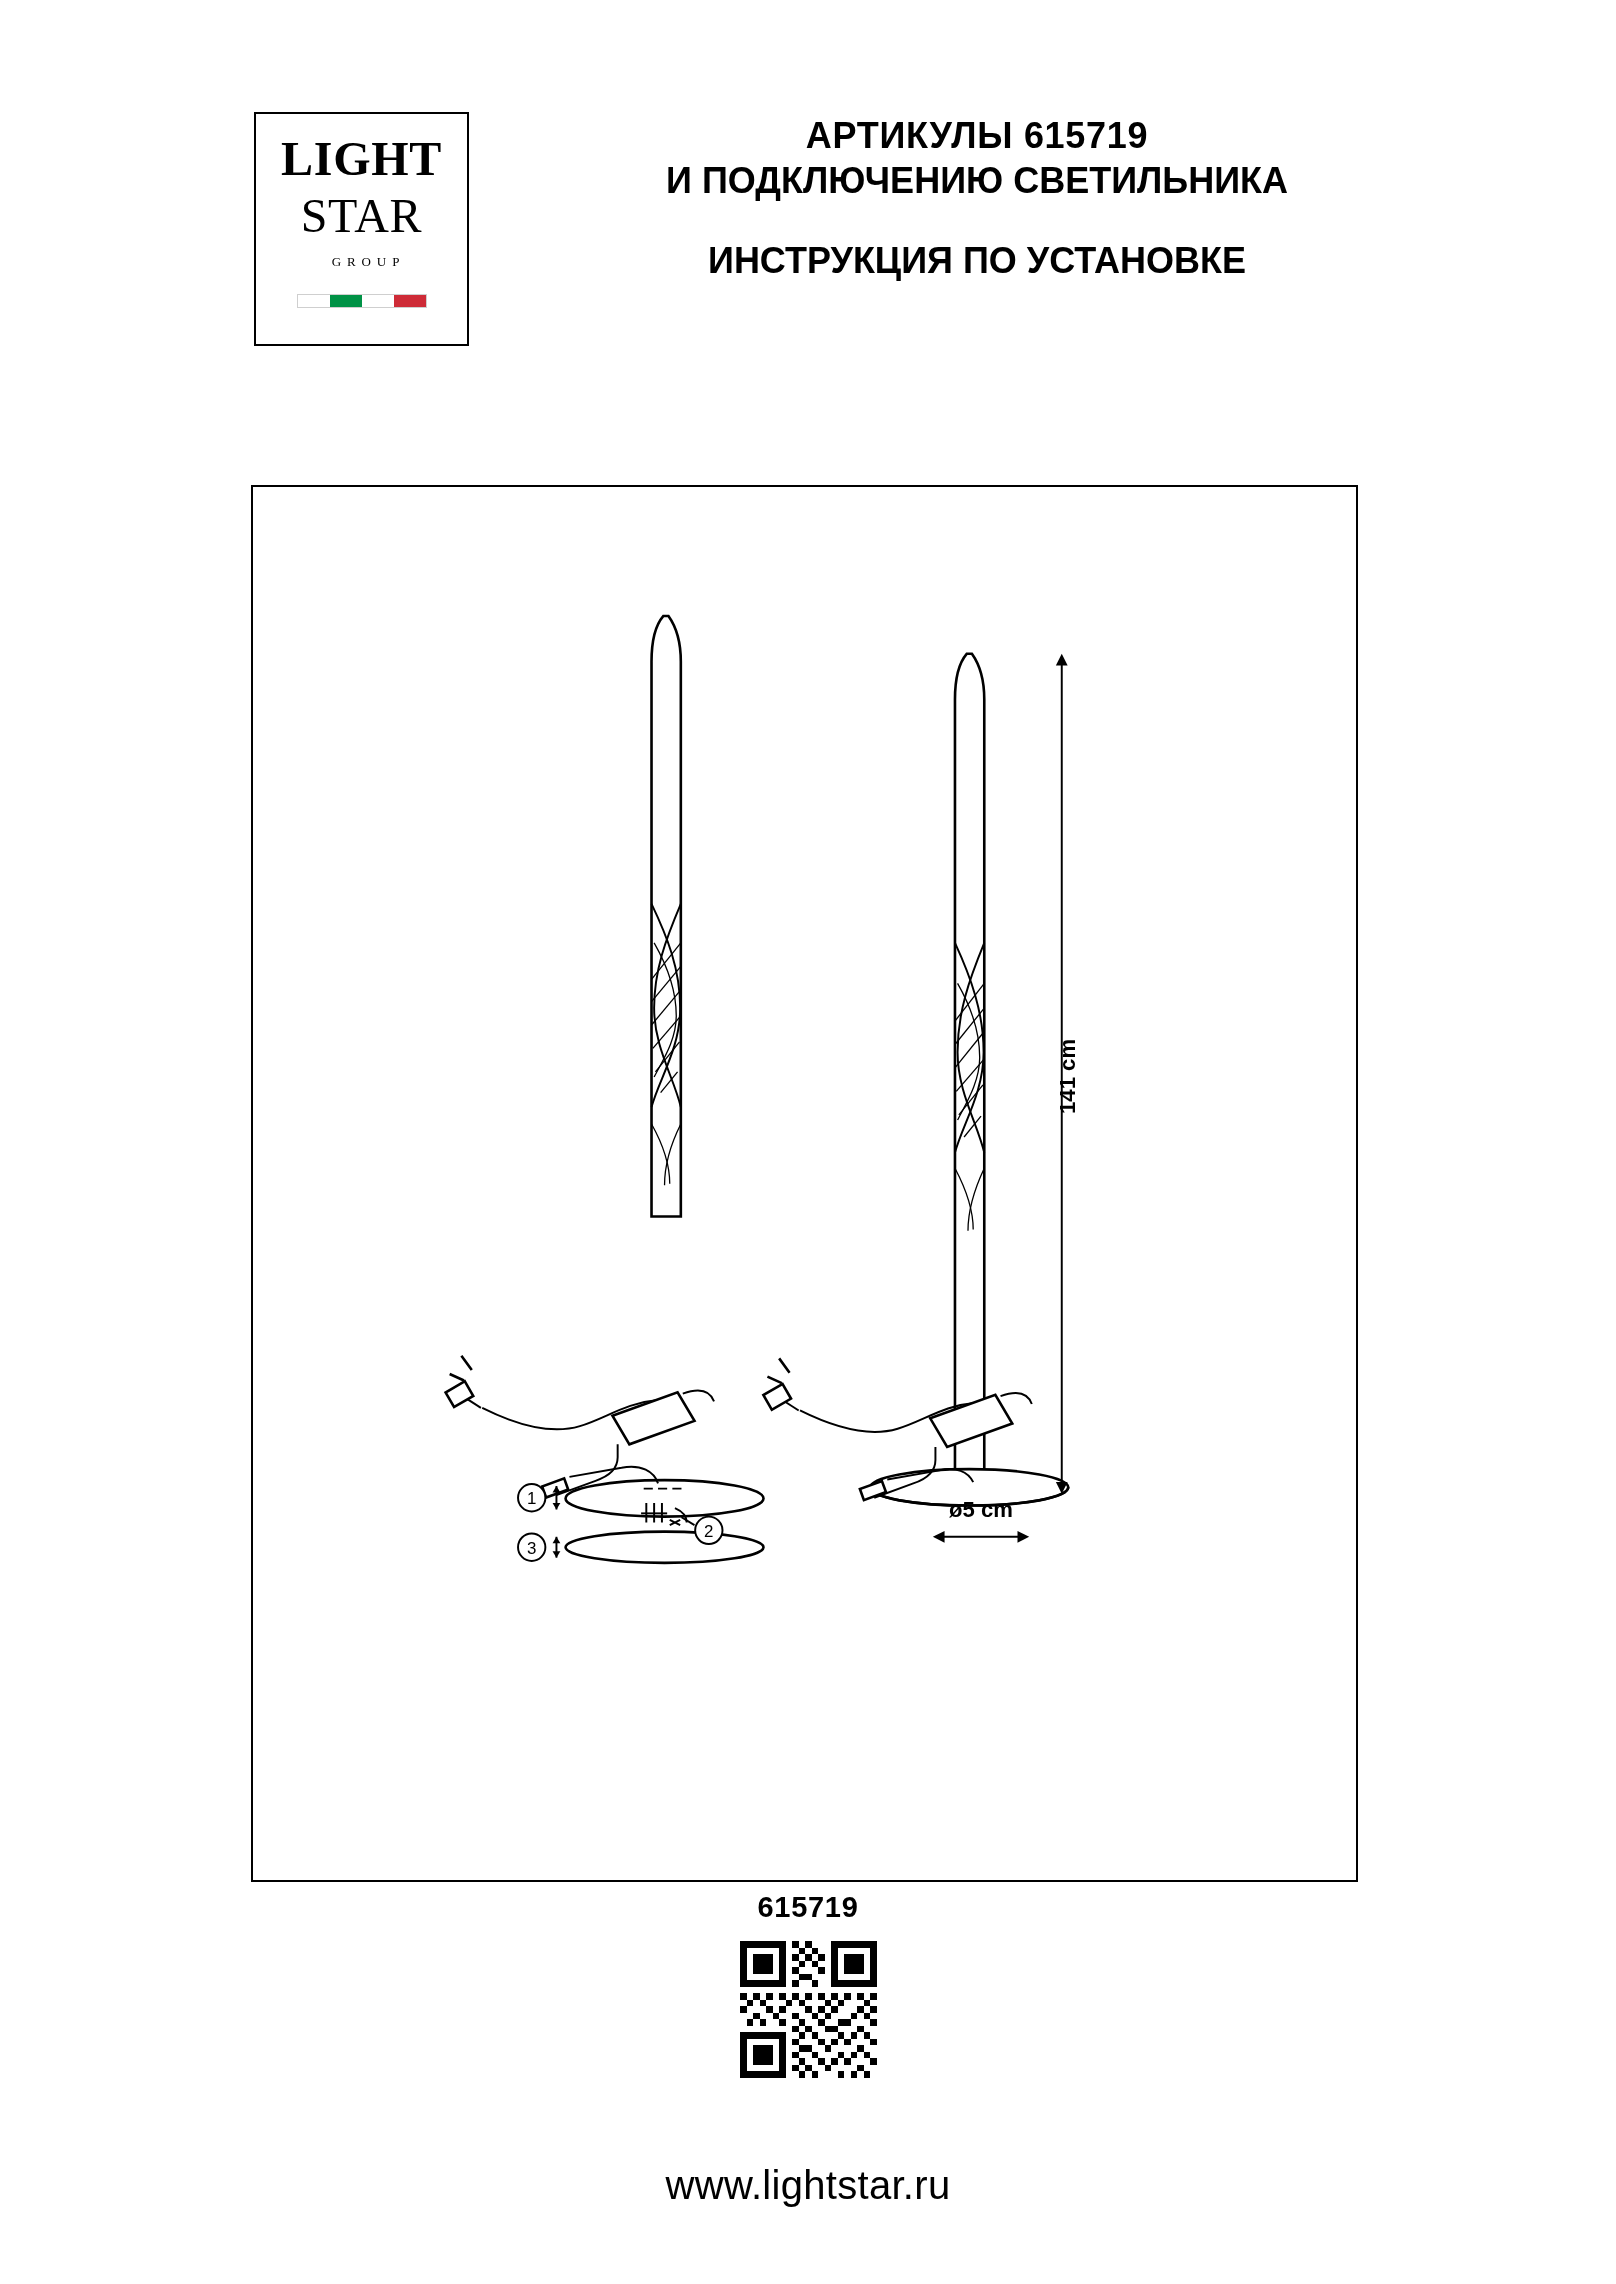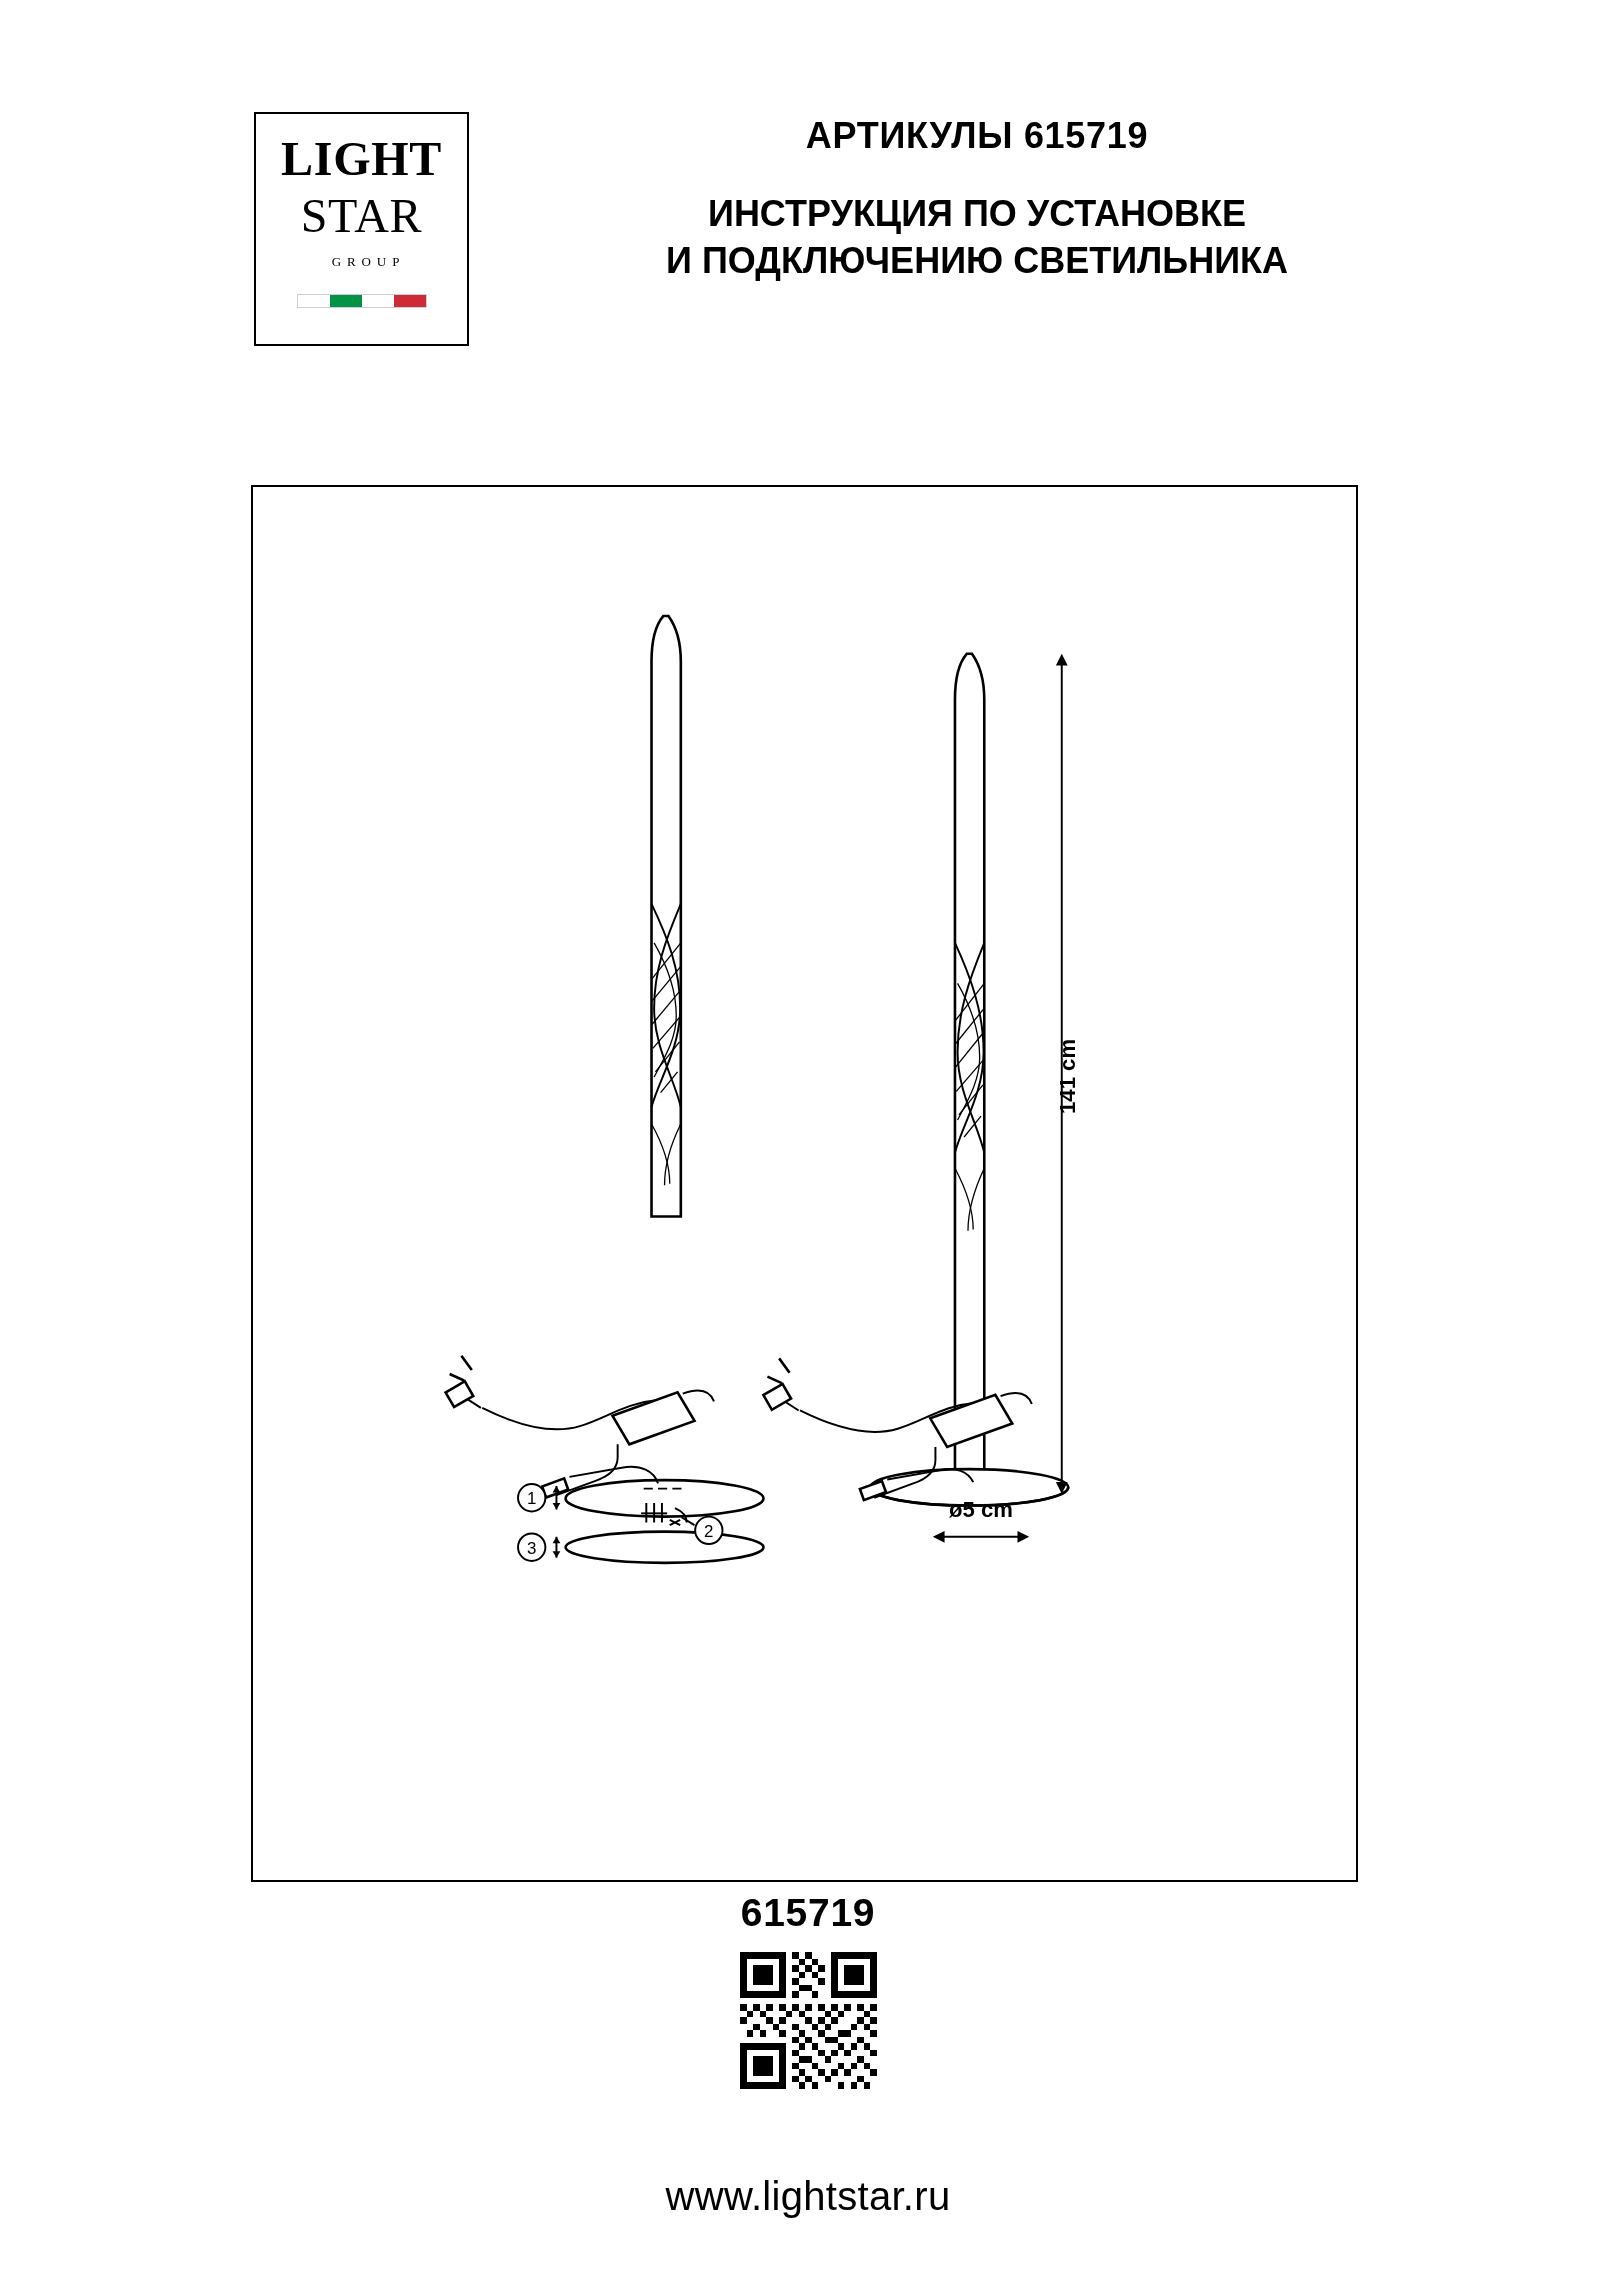--- a/index.html
+++ b/index.html
@@ -120,21 +120,21 @@
 
   
   .footer {
     position: absolute;
     left: 0;
     top: 1891px;
     width: 1616px;
     text-align: center;
   }
   .art-code {
-    font-size: 39px;
+    font-size: 29px;
     font-weight: bold;
     letter-spacing: 0.7px;
   }
   .qr-wrap {
     margin-top: 17px;
     display: flex;
     justify-content: center;
   }
   .site {
     margin-top: 85px;
@@ -155,22 +155,22 @@
     <div class="flag">
       <span style="background:#ffffff"></span>
       <span style="background:#009246"></span>
       <span style="background:#ffffff"></span>
       <span style="background:#ce2b37"></span>
     </div>
   </div>
 
   <div class="title-block">
     <div class="title-article">АРТИКУЛЫ 615719</div>
+    <div class="title-instr" style="margin-top:0">И ПОДКЛЮЧЕНИЮ СВЕТИЛЬНИКА</div>
     <div class="title-instr">ИНСТРУКЦИЯ ПО УСТАНОВКЕ</div>
-    <div class="title-instr" style="margin-top:0">И ПОДКЛЮЧЕНИЮ СВЕТИЛЬНИКА</div>
   </div>
 </div>
 
 <div class="frame">
   <svg class="diagram-svg" viewBox="0 0 1700 2145">
 
     <g stroke="#000" fill="none" stroke-width="3">
 
       <path d="M630 198
                C 618 212 612 236 612 268

